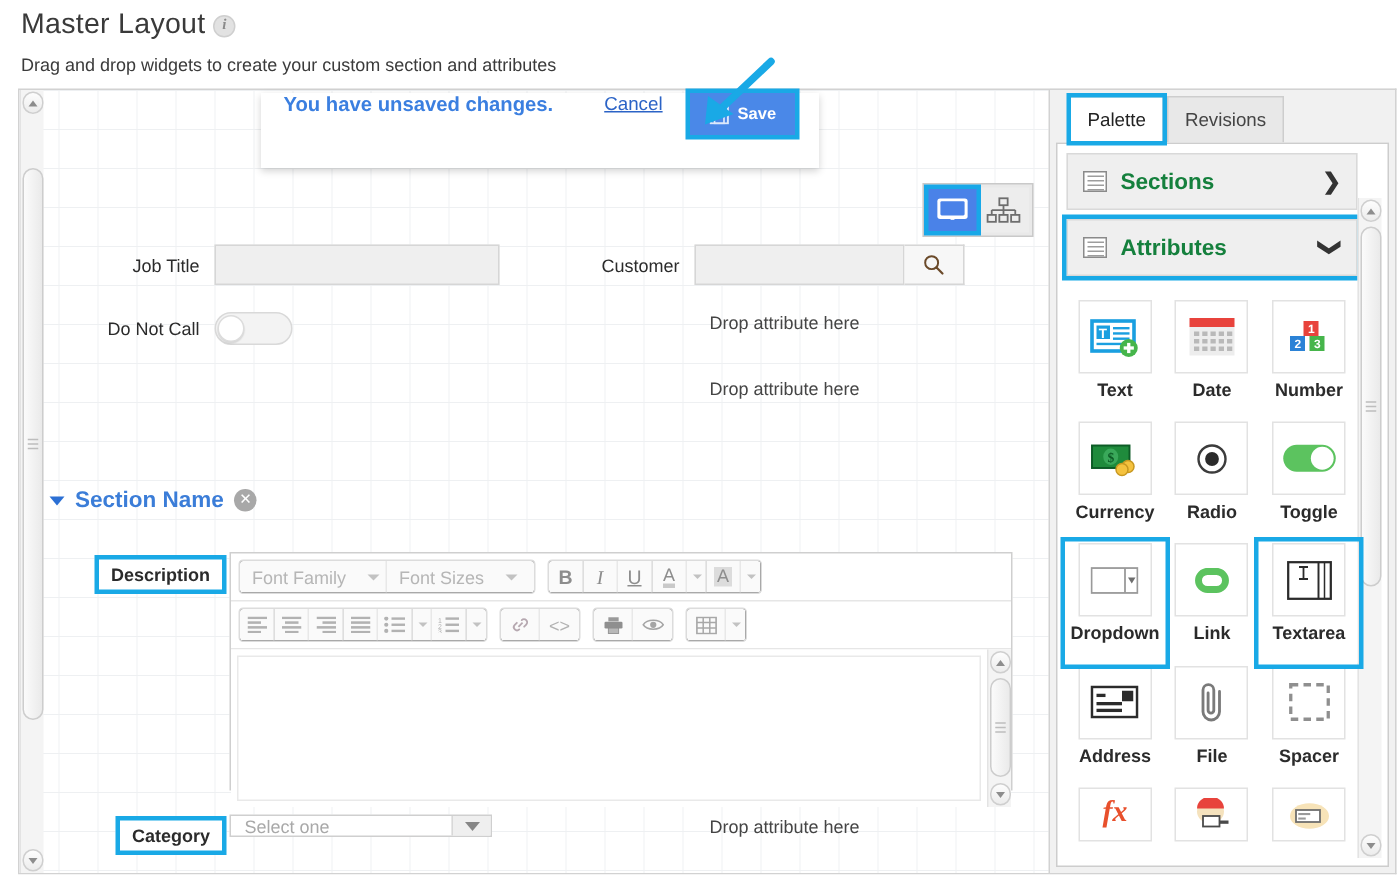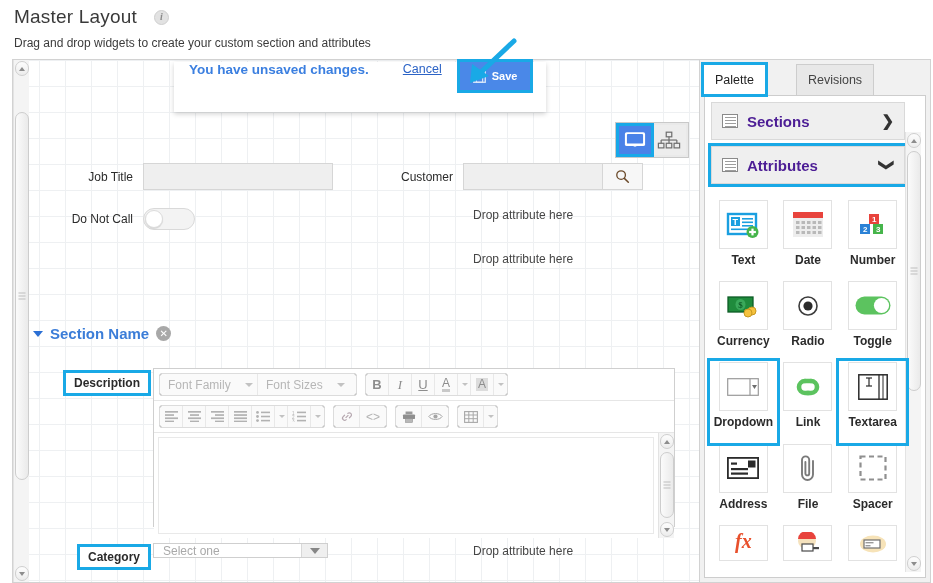--- a/index.html
+++ b/index.html
@@ -9,21 +9,21 @@
     background: #ffffff;
     font-family: "Liberation Sans", sans-serif;
     font-size: 12px;
     color: #333;
     overflow: hidden;
     position: relative;
   }
 
   
   #page-header { padding: 6px 0 0 14px; }
-  #page-title-row { display:flex; align-items:center; gap:17px; }
+  #page-title-row { display:flex; align-items:center; gap:5px; }
   #page-title { font-size: 19px; color:#3a3a3a; font-weight:400; letter-spacing:.2px; }
   .info-icon {
     width:15px;height:15px;border-radius:50%;
     background:#e2e2e2; border:1px solid #cfcfcf;
     color:#8a8a8a; font-size:10px; font-style:italic; font-weight:bold;
     font-family:"Liberation Serif", serif;
     display:flex;align-items:center;justify-content:center;
     cursor:pointer; line-height:1;
   }
   #page-subtitle { margin-top:8px; font-size:12px; color:#3b3b3b; }
@@ -186,38 +186,38 @@
 
   
   #save-arrow { position:absolute; left:462px; top:38px; z-index:40; pointer-events:none;}
 
   
   #palette-panel {
     width:231px; height:524px; margin-left:0;
     background:#f1f1f1; border:1px solid #d2d2d2; border-left:none;
     position:relative;
   }
-  #tab-strip { display:flex; height:35px; background:#f1f1f1; padding-left:3px; padding-top:4px;gap:28px; }
+  #tab-strip { display:flex; height:35px; background:#f1f1f1; padding-left:13px; padding-top:4px; }
   .tab {
     padding:0 11px; height:31px; display:flex;align-items:center;justify-content:center;
     font-size:12.5px; color:#444; background:#e8e8e8; border:1px solid #cdcdcd;
     border-bottom:none; margin-right:2px; cursor:pointer;
   }
   .tab.active { background:#fff; color:#222; }
   .tab.hl-tab { outline:3px solid #19a9e6; outline-offset:-1px; z-index:3; }
 
   #palette-body {
     position:absolute; left:4px; top:35px; right:4px; bottom:4px;
     background:#fff; border:1px solid #cdcdcd; overflow:hidden;
   }
   .accordion {
     margin:6px 20px 0 6px; height:38px; background:#efefef; border:1px solid #d9d9d9;
     display:flex; align-items:center; padding:0 10px; cursor:pointer; gap:9px;
   }
-  .accordion .title { font-size:15px; font-weight:bold; color:#4c1d95; flex:1; }
+  .accordion .title { font-size:15px; font-weight:bold; color:#15803d; flex:1; }
   .grid-ic {
     width:16px;height:14px;background:#fff;border:1px solid #8a8a8a; position:relative;
     display:flex; flex-direction:column;
   }
   .grid-ic i { display:block; height:2px; background:#9d9d9d; margin:1.5px 1.5px 0 1.5px;}
   .chev { font-size:15px; color:#333; font-weight:bold; }
 
   #widget-grid {
     position:absolute; left:6px; top:96px; right:20px; bottom:0;
     display:grid; grid-template-columns:repeat(3,1fr);

